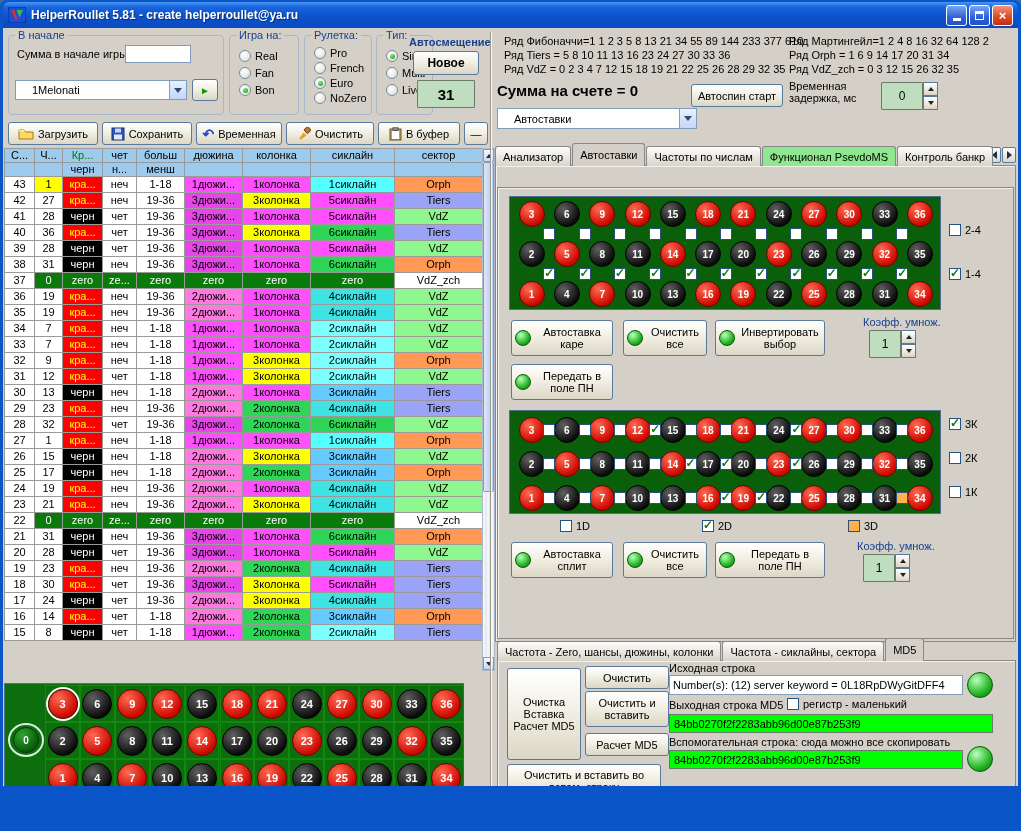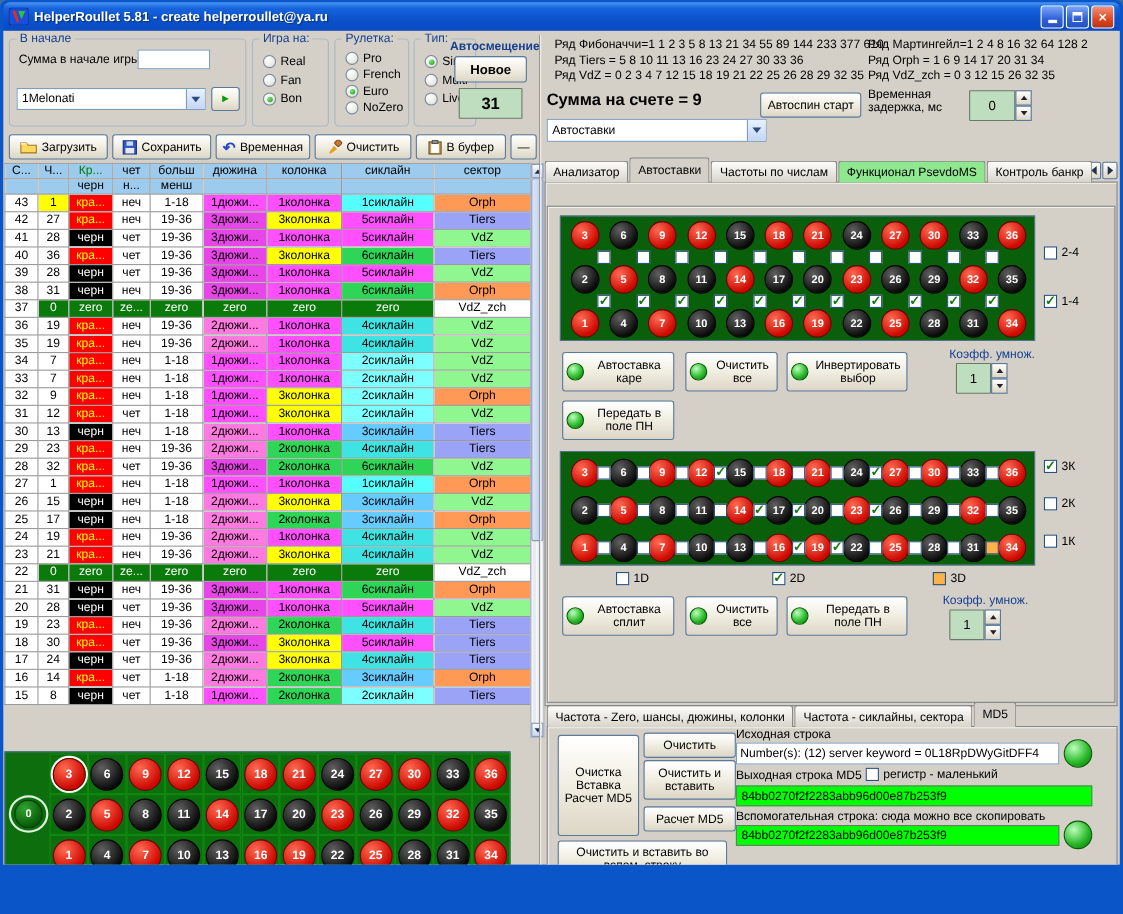--- a/index.html
+++ b/index.html
@@ -20,21 +20,21 @@
 .lbl{font-size:11px;color:#000;}
 .blue{color:#16408E;}
 .grp{border:1px solid #A7B8C8;border-radius:4px;}
 .gt{position:absolute;top:-7px;left:6px;background:#D4D0C8;padding:0 3px;font-size:11px;color:#16408E;white-space:nowrap;}
 .radios{position:absolute;left:9px;top:11px;right:1px;}
 .rrow{display:flex;align-items:center;gap:4px;font-size:11px;height:17px;cursor:pointer;}
 .rrow.tight{height:15px;}
 .radio{width:12px;height:12px;flex:none;border-radius:50%;border:1px solid #7A8A9A;background:radial-gradient(circle at 35% 30%,#fff,#DCDCD4);position:relative;}
 .radio.sel::after{content:"";position:absolute;left:3px;top:3px;width:5px;height:5px;border-radius:50%;background:radial-gradient(circle at 35% 30%,#7CE87C,#159815);}
 .tinput{position:absolute;border:1px solid #7F9DB9;background:#fff;font-size:11px;padding:0 3px;font-family:inherit;}
-.combo{position:absolute;border:1px solid #7F9DB9;background:#fff;display:flex;align-items:center;font-size:11px;cursor:pointer;}
+.combo{position:absolute;border:1px solid #7F9DB9;background:#fff;display:flex;align-items:center;font-size:11px;cursor:pointer;padding-left:12px;}
 .cval{padding:0 4px;white-space:nowrap;overflow:hidden;}
 .carr{margin-left:auto;width:17px;align-self:stretch;border-left:1px solid #7F9DB9;background:linear-gradient(180deg,#E9F1FD,#C3D6F7);display:flex;align-items:center;justify-content:center;}
 .carr::after{content:"";width:0;height:0;border:4px solid transparent;border-top:5px solid #2B4B7C;margin-top:4px;}
 .xbtn{position:absolute;border:1px solid #5A7A9C;border-radius:3px;background:linear-gradient(180deg,#FFFFFF,#F2F0E4 45%,#DCD6C6);
  font-size:11px;font-family:inherit;display:flex;align-items:center;justify-content:center;gap:4px;cursor:pointer;color:#000;}
 .xbtn.bold{font-weight:bold;font-size:12px;}
 .xbtn.ml{white-space:normal;line-height:12px;padding:2px 3px;}
 .btxt{flex:1;text-align:center;}
 .play{color:#0A9A0A;font-size:10px;}
 .ic{display:flex;align-items:center;}
@@ -679,21 +679,21 @@
       <div>Ряд Фибоначчи=1 1 2 3 5 8 13 21 34 55 89 144 233 377 610</div>
       <div>Ряд Tiers = 5 8 10 11 13 16 23 24 27 30 33 36</div>
       <div>Ряд VdZ = 0 2 3 4 7 12 15 18 19 21 22 25 26 28 29 32 35</div>
     </div>
     <div class="series" style="left:786px;top:6px">
       <div>Ряд Мартингейл=1 2 4 8 16 32 64 128 2</div>
       <div>Ряд Orph = 1 6 9 14 17 20 31 34</div>
       <div>Ряд VdZ_zch = 0 3 12 15 26 32 35</div>
     </div>
 
-    <div class="sumlabel" style="left:494px;top:54px">Сумма на счете = 9</div>
+    <div class="sumlabel" style="left:494px;top:54px">Сумма на счете = 0</div>
     <button class="xbtn" style="left:688px;top:56px;width:92px;height:23px">Автоспин старт</button>
     <div class="lbl" style="left:786px;top:52px;width:92px">Временная задержка, мс</div>
     <div class="spinner" style="left:878px;top:54px">
       <span class="greenfield" style="width:42px;height:28px">0</span>
       <span class="spcol">
         <span class="spb up"></span>
         <span class="spb dn"></span>
       </span>
     </div>
 

